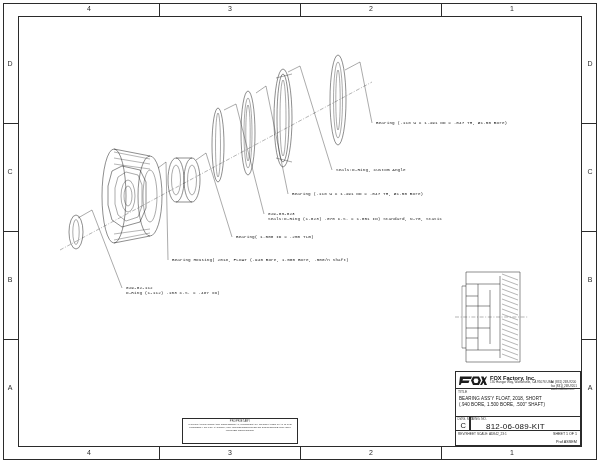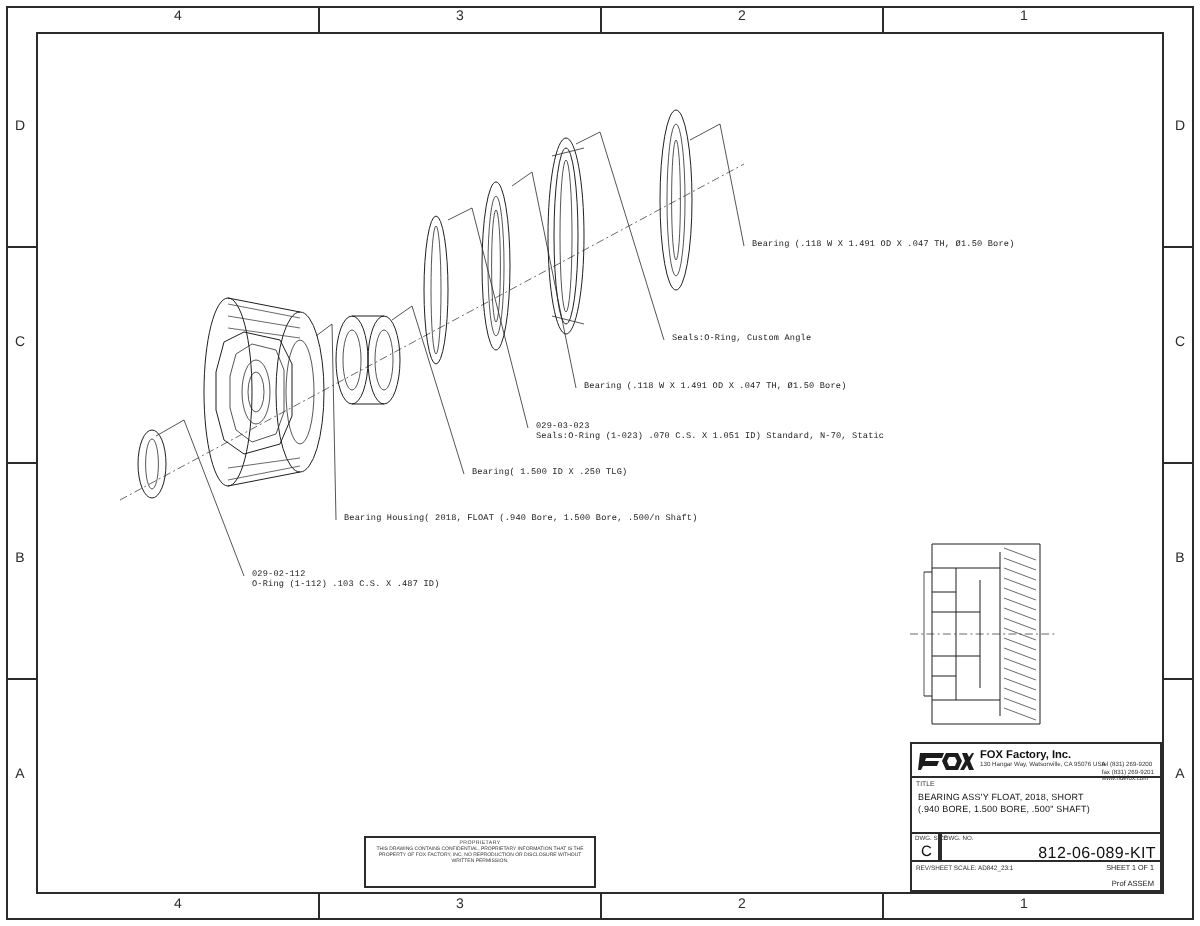--- a/index.html
+++ b/index.html
@@ -104,21 +104,21 @@
   .tb-sizeval {
     position: absolute; left: 4.5px; top: 49px;
     font-size: 7.5px; color: #111; font-weight: normal;
   }
   .tb-dwgnolabel {
     position: absolute; left: 16px; top: 44.7px;
     font-size: 3.1px; color: #333;
   }
   .tb-dwgno {
     position: absolute; left: 30px; right: 2px; top: 49.5px;
-    font-size: 8px; color: #111; text-align: right;
+    font-size: 8px; color: #111; text-align: left;
     letter-spacing: 0.2px;
   }
   .tb-bottom {
     position: absolute; left: 0; top: 58px;
     width: 100%; height: 17px;
     border-top: 1px solid #2b2b2b;
     box-sizing: border-box;
   }
   .tb-scale {
     position: absolute; left: 2px; top: 59.5px;

